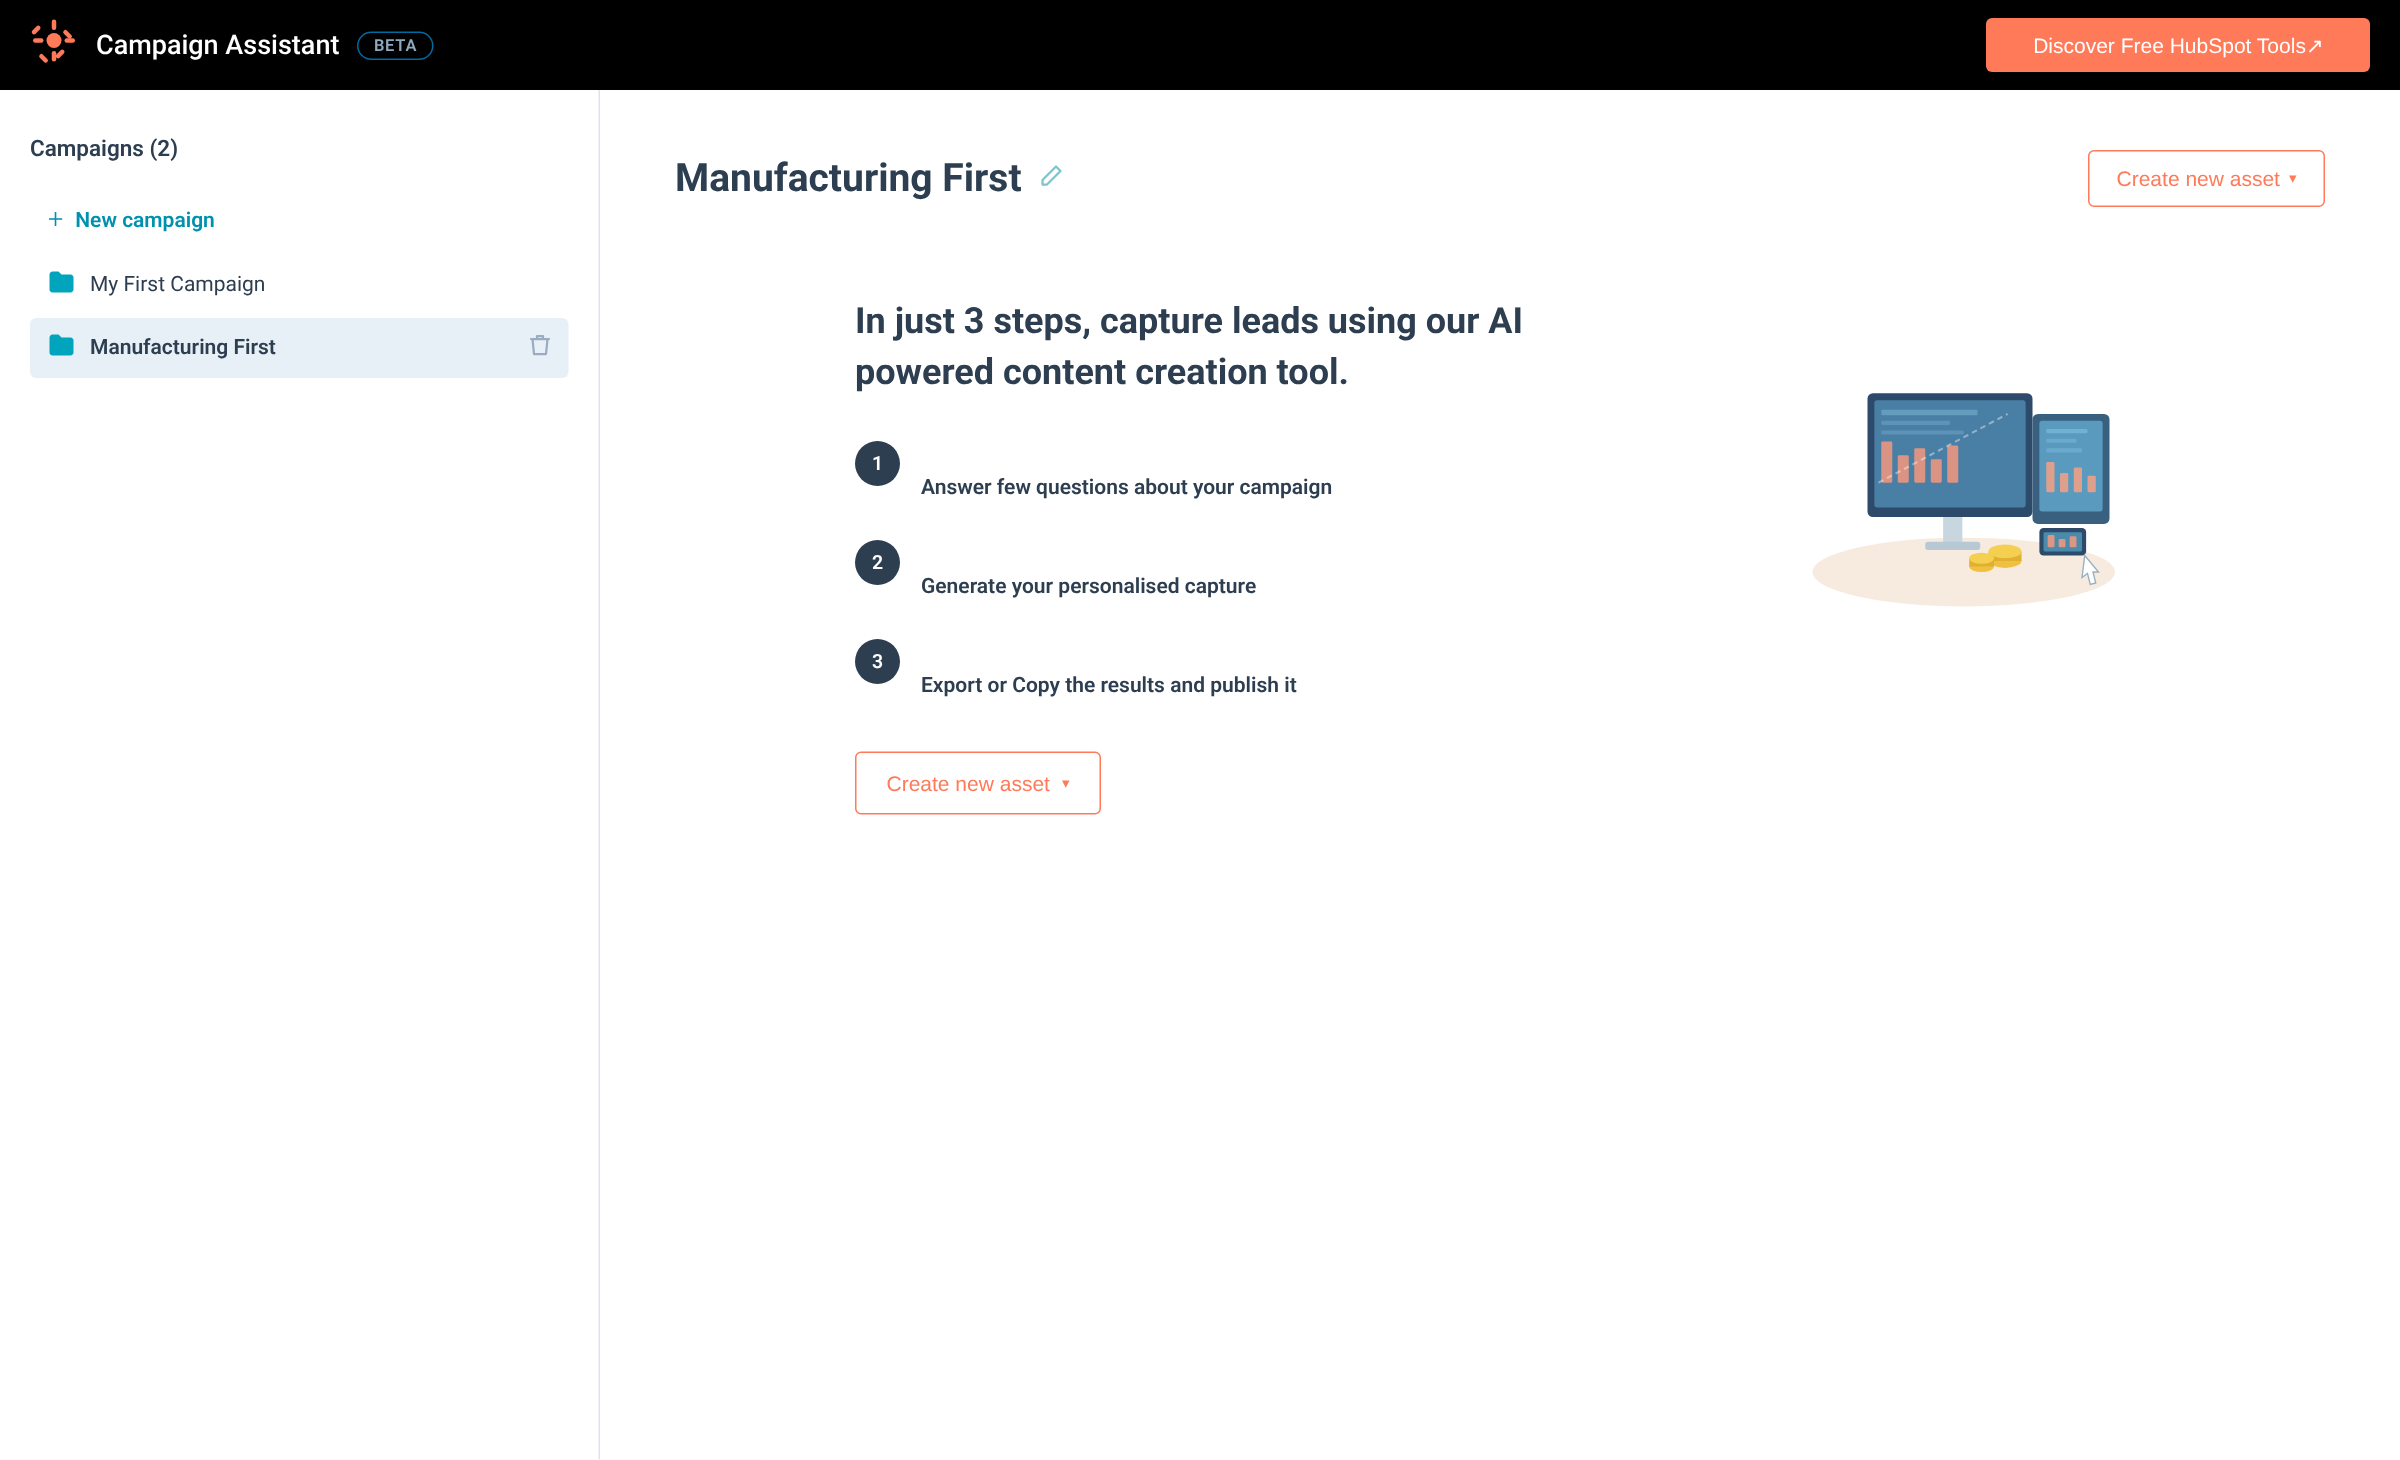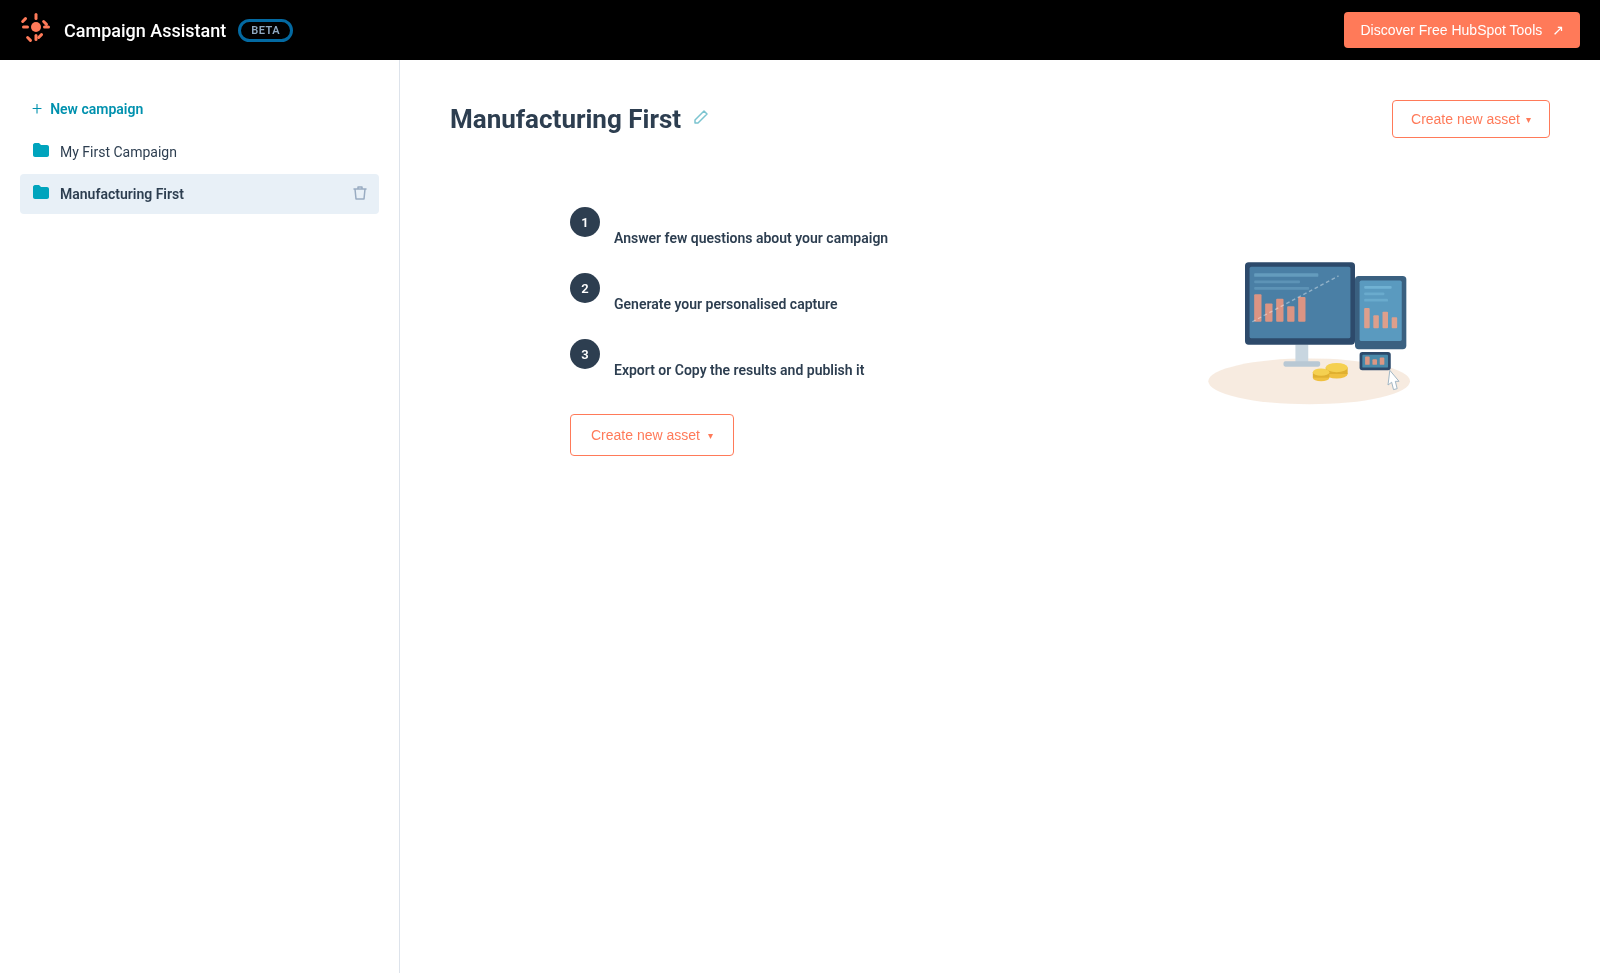--- a/index.html
+++ b/index.html
@@ -37,41 +37,41 @@
       font-size: 28px;
     }
 
     .header-title {
       color: #ffffff;
       font-size: 18px;
       font-weight: 500;
     }
 
     .beta-badge {
-      border: 3px solid #0369a1;
+      border: 1px solid #0369a1;
       color: #8fa8c0;
       border-radius: 12px;
       padding: 2px 10px;
       font-size: 11px;
       font-weight: 600;
       letter-spacing: 0.5px;
     }
 
     .discover-btn {
       background: #ff7a59;
       color: white;
       border: none;
       border-radius: 4px;
-      padding: 10px 16px;
+      padding: 10px 31px;
       font-size: 14px;
       font-weight: 500;
       cursor: pointer;
       display: flex;
       align-items: center;
-      gap: 10px;
+      gap: 0;
     }
 
     
     .main-layout {
       display: flex;
       height: calc(973px - 60px);
     }
 
     
     .sidebar {
@@ -312,20 +312,21 @@
   </div>
   <button class="discover-btn">
     <span>Discover Free HubSpot Tools</span>
     <span>↗</span>
   </button>
 </header>
 
 <div class="main-layout">
 
   <aside class="sidebar">
+    <div class="sidebar-title">Campaigns (2)</div>
 
     <div class="new-campaign-btn">
       <span class="plus-icon">+</span>
       <span>New campaign</span>
     </div>
 
     <div class="campaign-item">
       <span class="folder-icon">
         <svg width="18" height="16" viewBox="0 0 18 16" fill="none">
           <path d="M1 3C1 2 1.9 1 3 1H7L9 3H15C16.1 3 17 3.9 17 5V13C17 14.1 16.1 15 15 15H3C1.9 15 1 14.1 1 13V3Z" fill="#00a4bd"></path>
@@ -361,20 +362,21 @@
         </span>
       </div>
       <button class="create-asset-btn-header">
         <span>Create new asset</span>
         <span class="chevron-down">▾</span>
       </button>
     </div>
 
     <div class="center-content">
       <div class="left-section">
+        <h2 class="hero-title">In just 3 steps, capture leads using our AI powered content creation tool.</h2>
 
         <ul class="steps-list">
           <li class="step-item">
             <span class="step-number">1</span>
             <span class="step-text">Answer few questions about your campaign</span>
           </li>
           <li class="step-item">
             <span class="step-number">2</span>
             <span class="step-text">Generate your personalised capture</span>
           </li>

